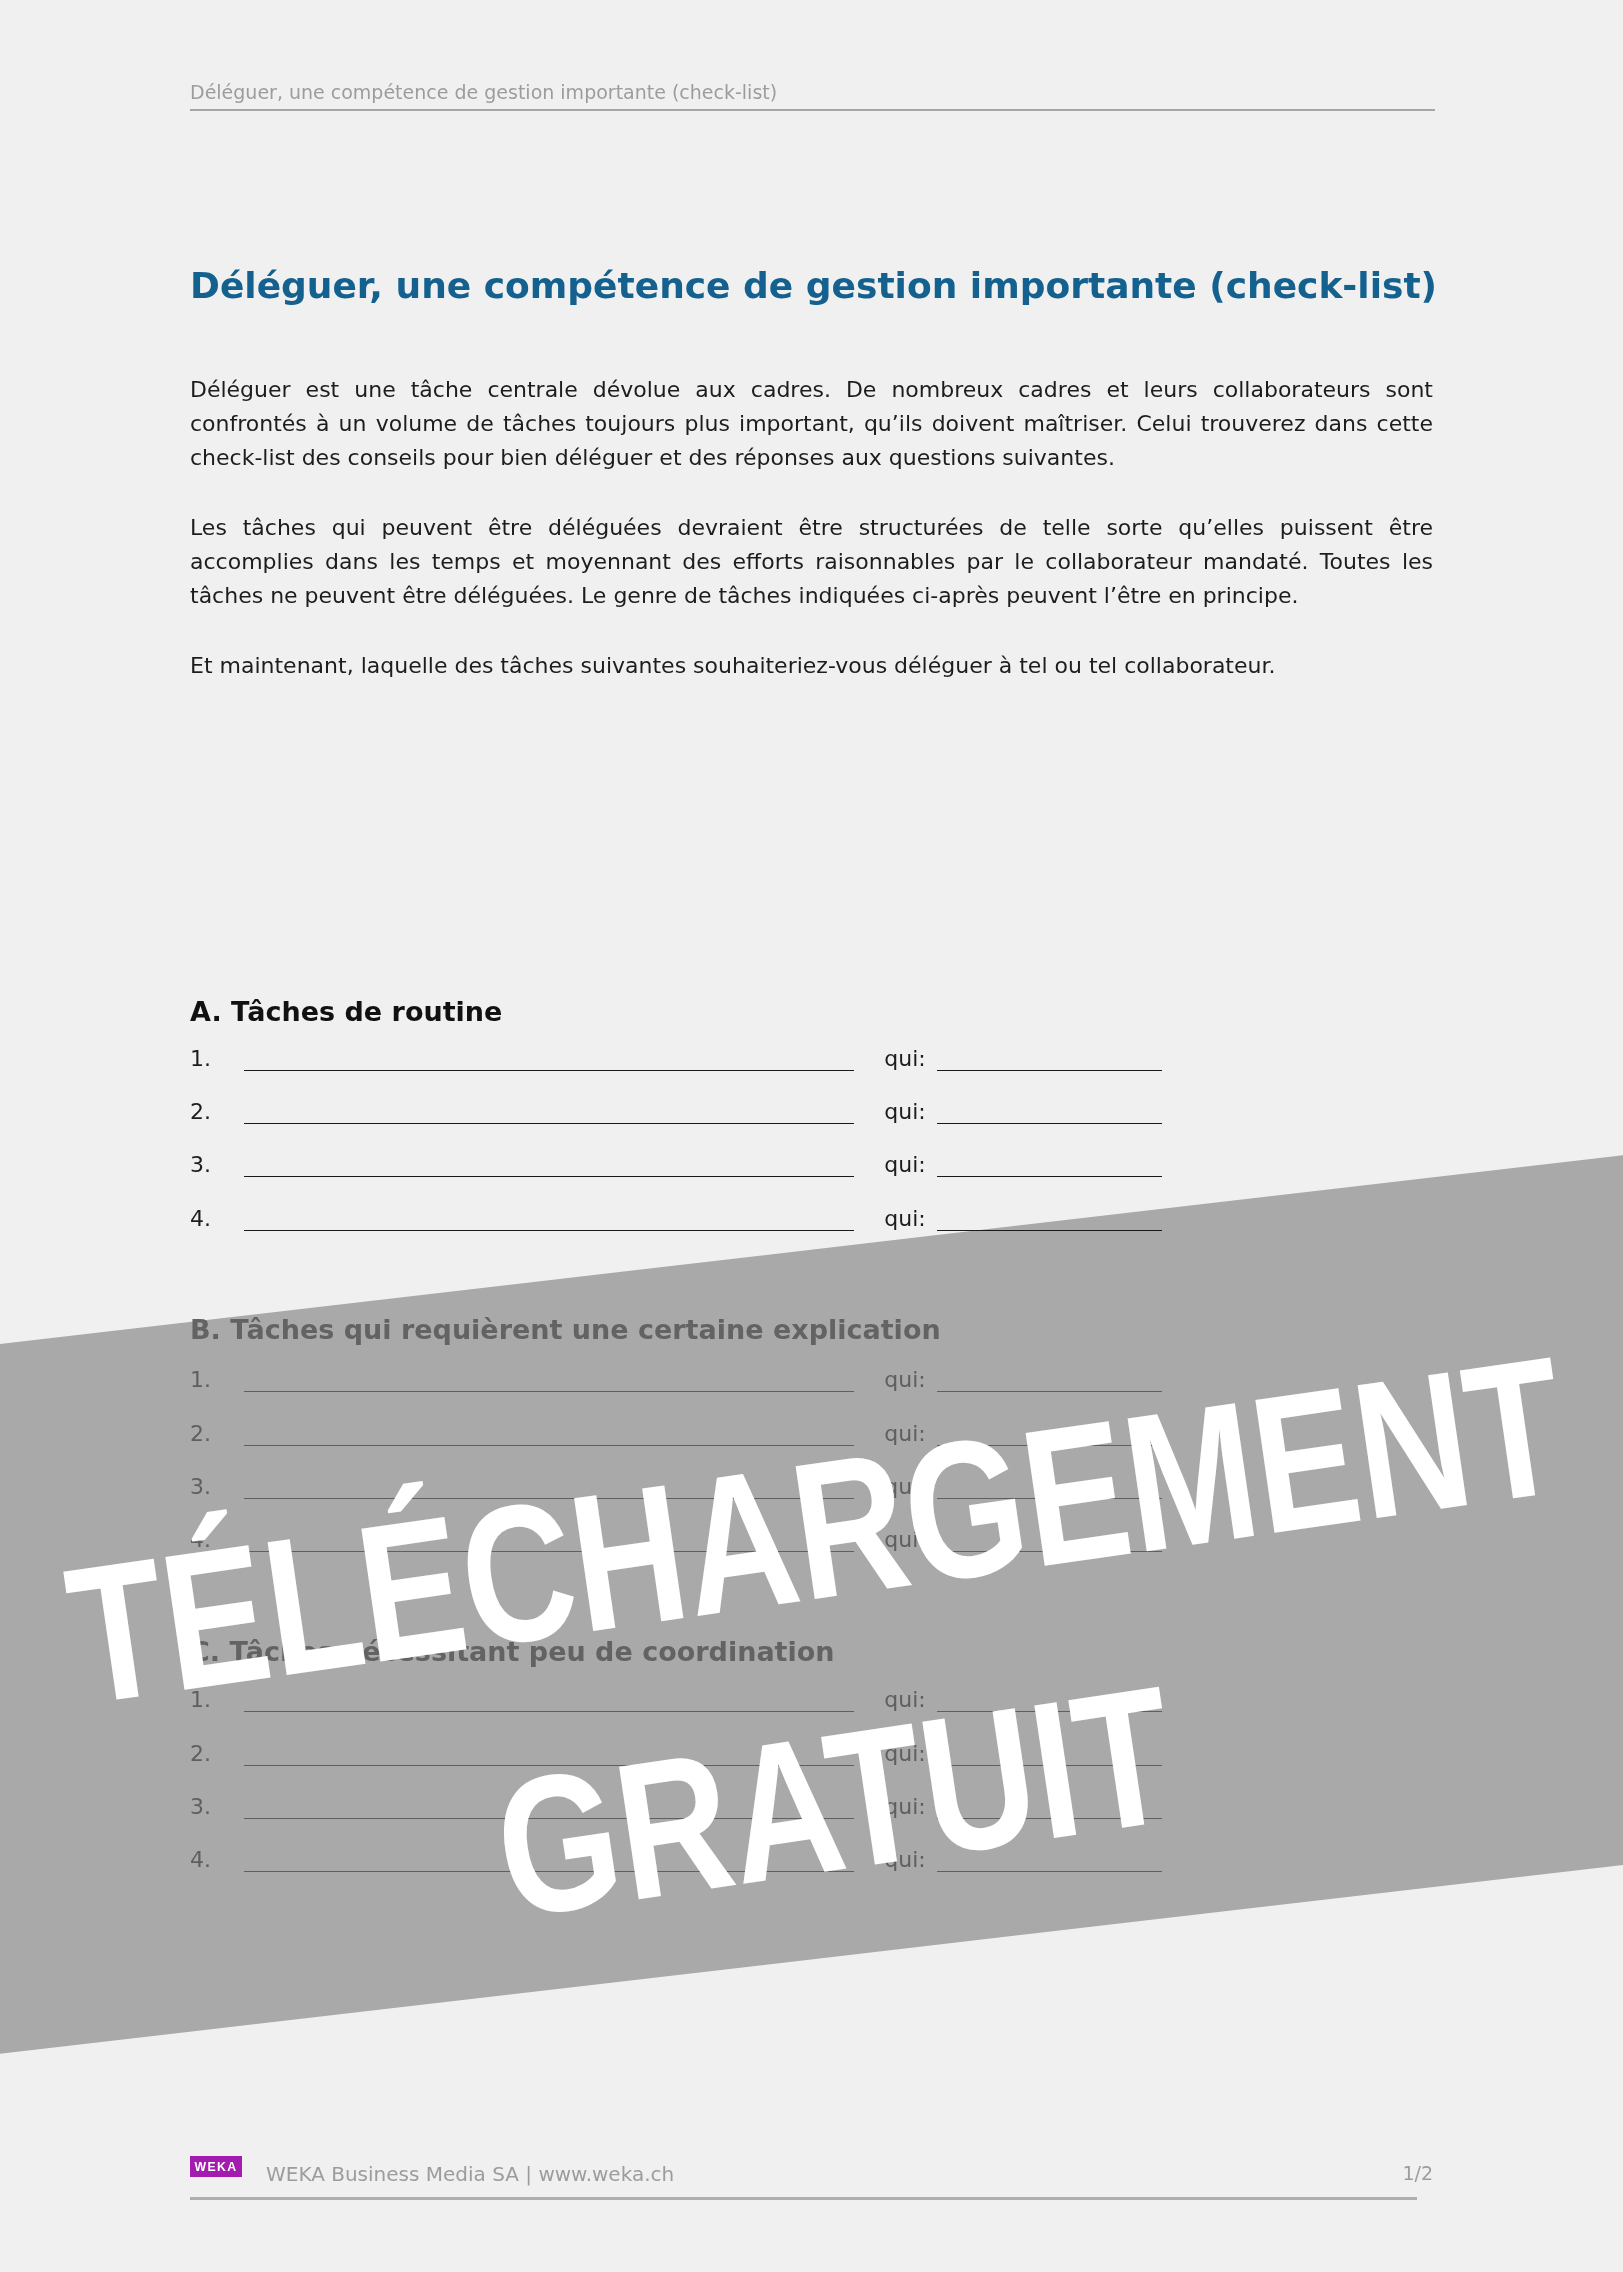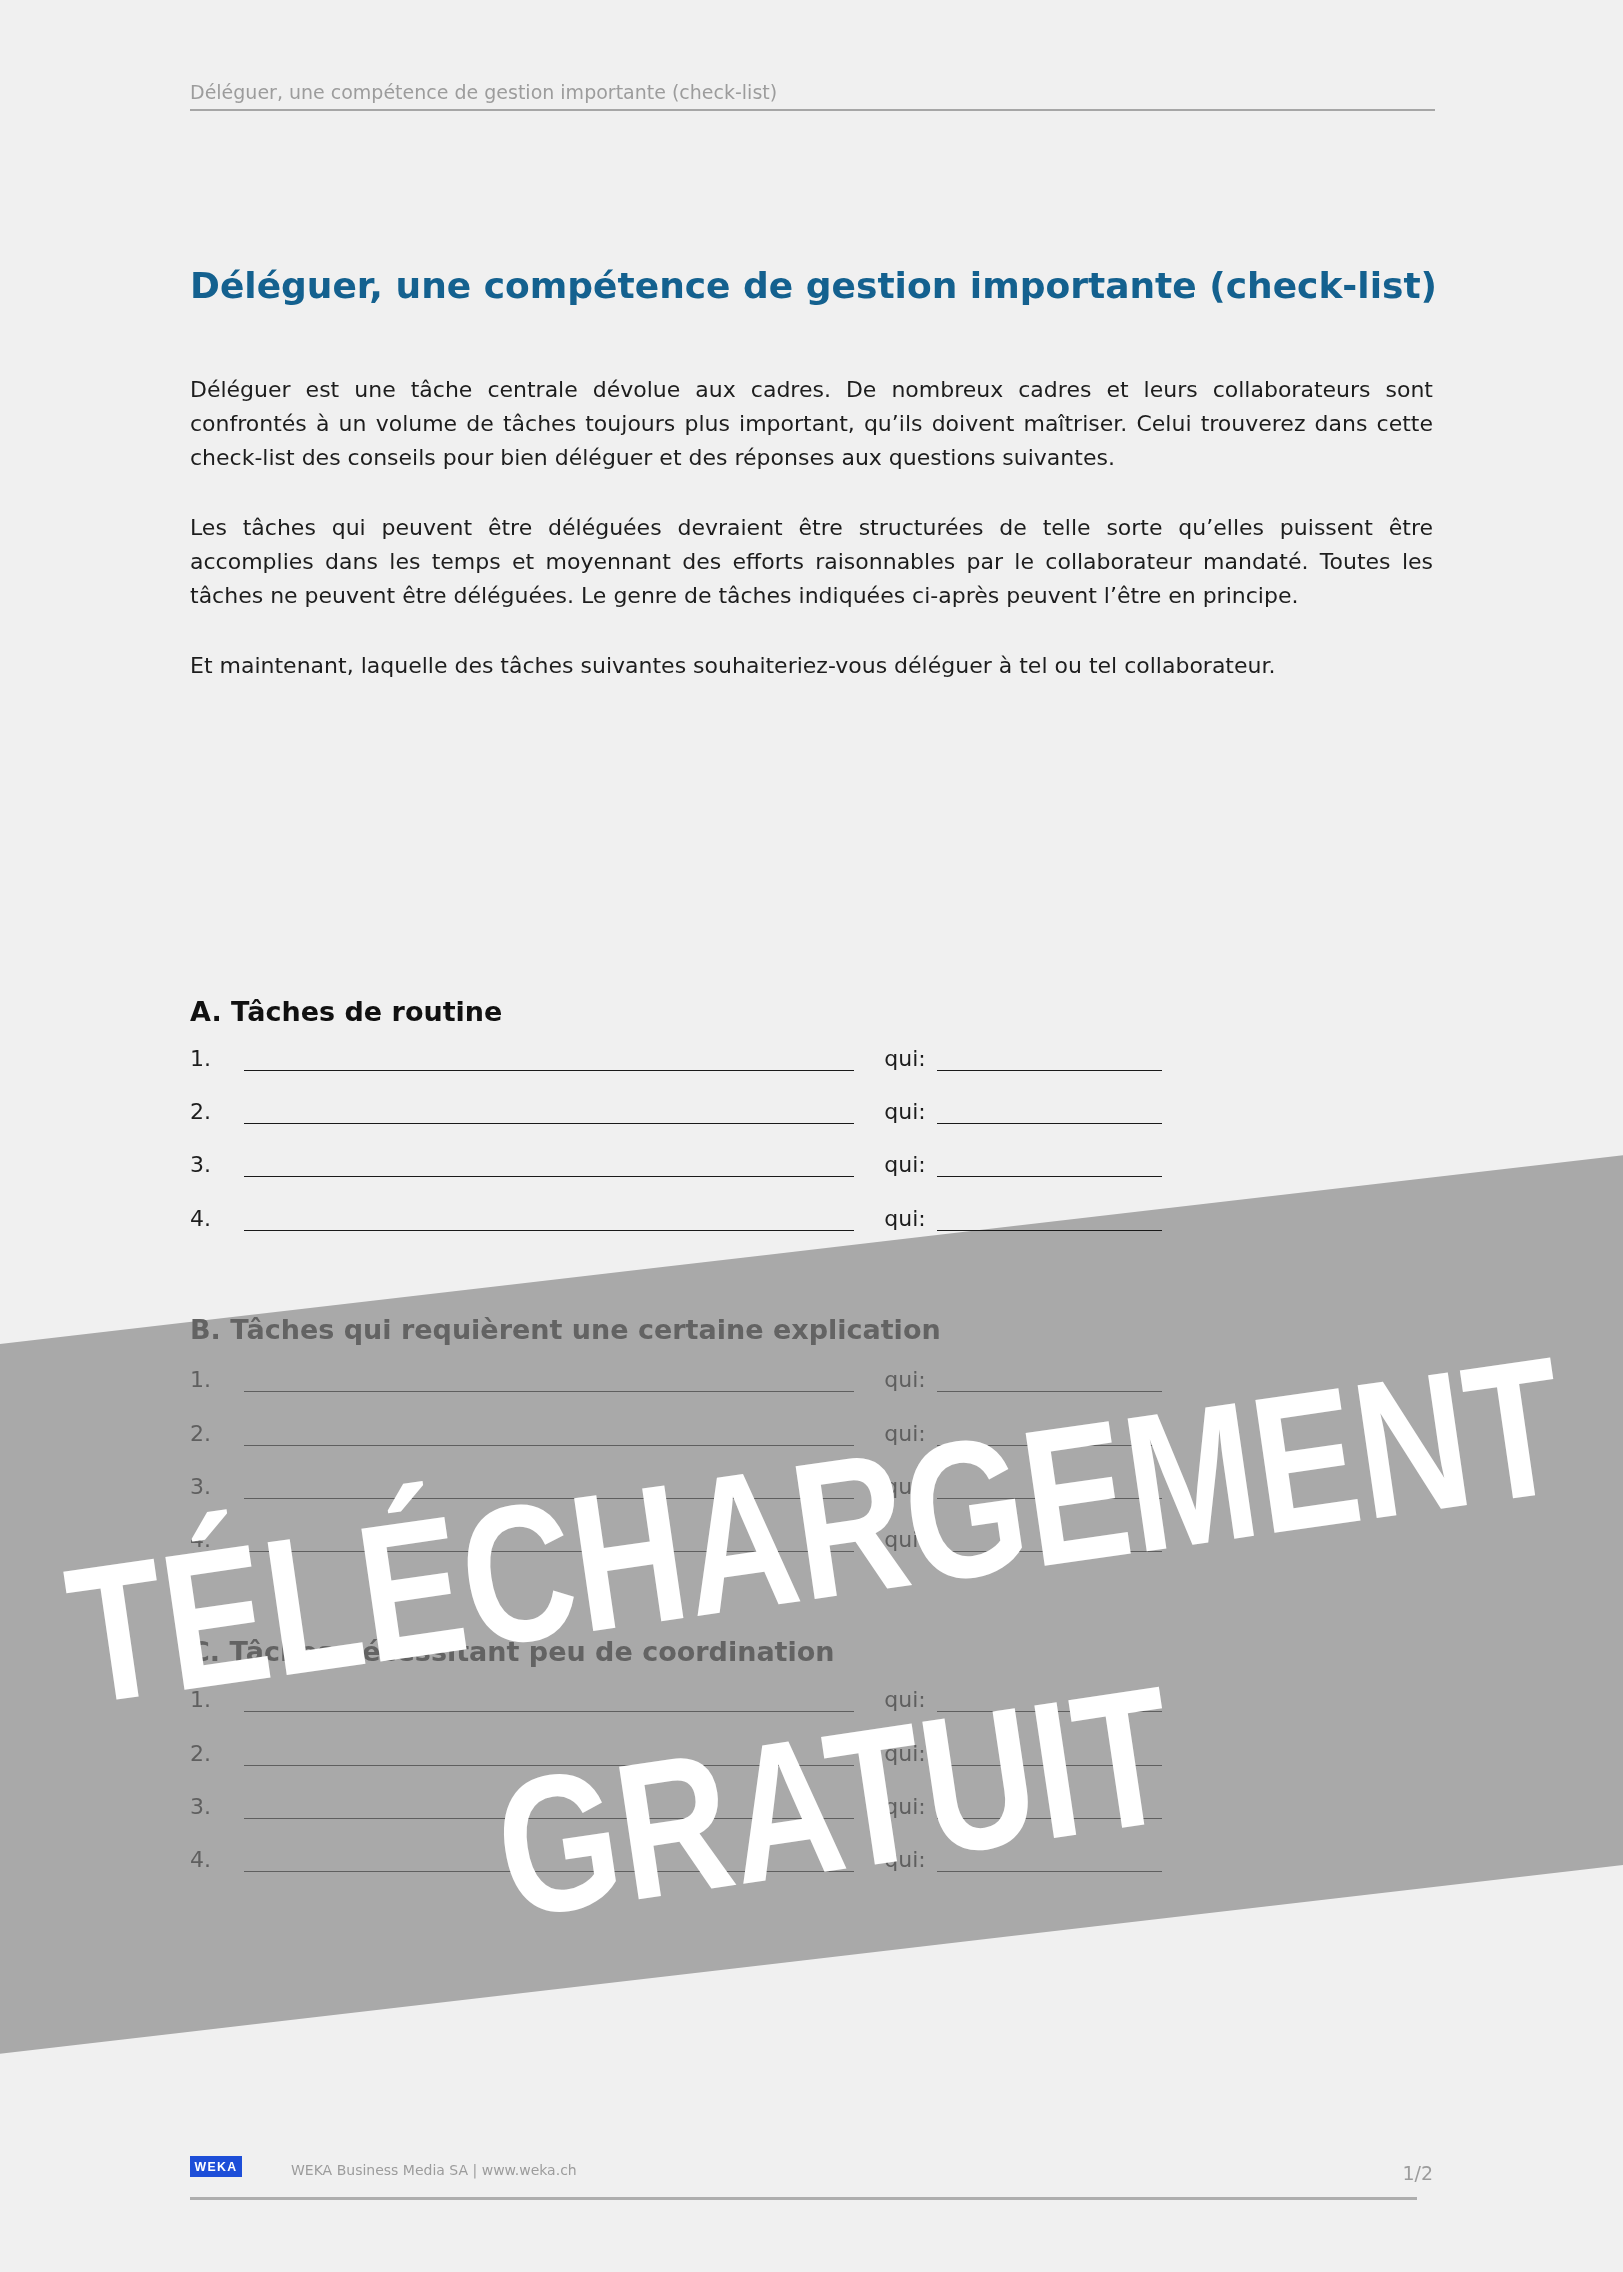--- a/index.html
+++ b/index.html
@@ -9,24 +9,24 @@
     font-family:"DejaVu Sans",sans-serif;
     position:relative;
     overflow:hidden;
   }
   .abs{position:absolute;}
 
   
   .running-header{left:190px;top:81px;width:1245px;font-size:19px;color:#9c9c9c;}
   .header-rule{left:190px;top:109px;width:1245px;height:1.9px;background:#a6a6a6;}
   .footer-rule{left:190px;top:2197px;width:1227px;height:2.6px;background:#aeaeae;}
-  .footer-company{left:266px;top:2162px;font-size:14px;color:#9c9c9c;margin-left:25px;}
+  .footer-company{left:266px;top:2162px;font-size:20px;color:#9c9c9c;}
   .footer-page{left:1299px;top:2162px;width:134px;text-align:right;font-size:19px;color:#9c9c9c;}
   .logo-box{
-    left:190px;top:2156px;width:52px;height:21px;background:#1d4ed8;
+    left:190px;top:2156px;width:52px;height:21px;background:#a21caf;
     display:flex;align-items:center;justify-content:center;
   }
   .logo-box span{
     color:#ffffff;font-size:12.3px;font-weight:bold;letter-spacing:1.3px;
     font-family:"Liberation Sans",sans-serif;
   }
 
   
   .doc-title{
     left:190px;top:239px;width:1266px;

